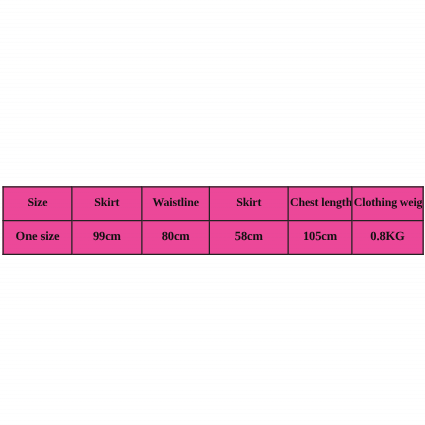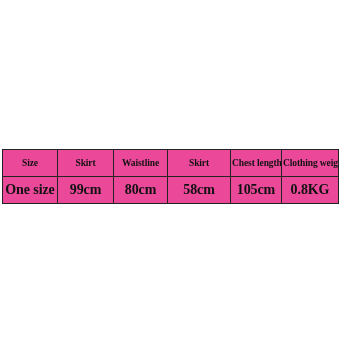--- a/index.html
+++ b/index.html
@@ -57,21 +57,21 @@
     white-space: nowrap;
     overflow: hidden;
     font-family: "Liberation Serif", "DejaVu Serif", serif;
   }
 
   table.size-table th {
     font-size: 9.5px;
   }
 
   table.size-table td {
-    font-size: 14px;
+    font-size: 10px;
     text-align: center;
   }
 
   
   col.c-size      { width: 55px; }
   col.c-chest     { width: 56px; }
   col.c-waistline { width: 54px; }
   col.c-sleeve    { width: 63px; }
   col.c-skirt     { width: 51px; }
   col.c-weight    { width: 57px; }

